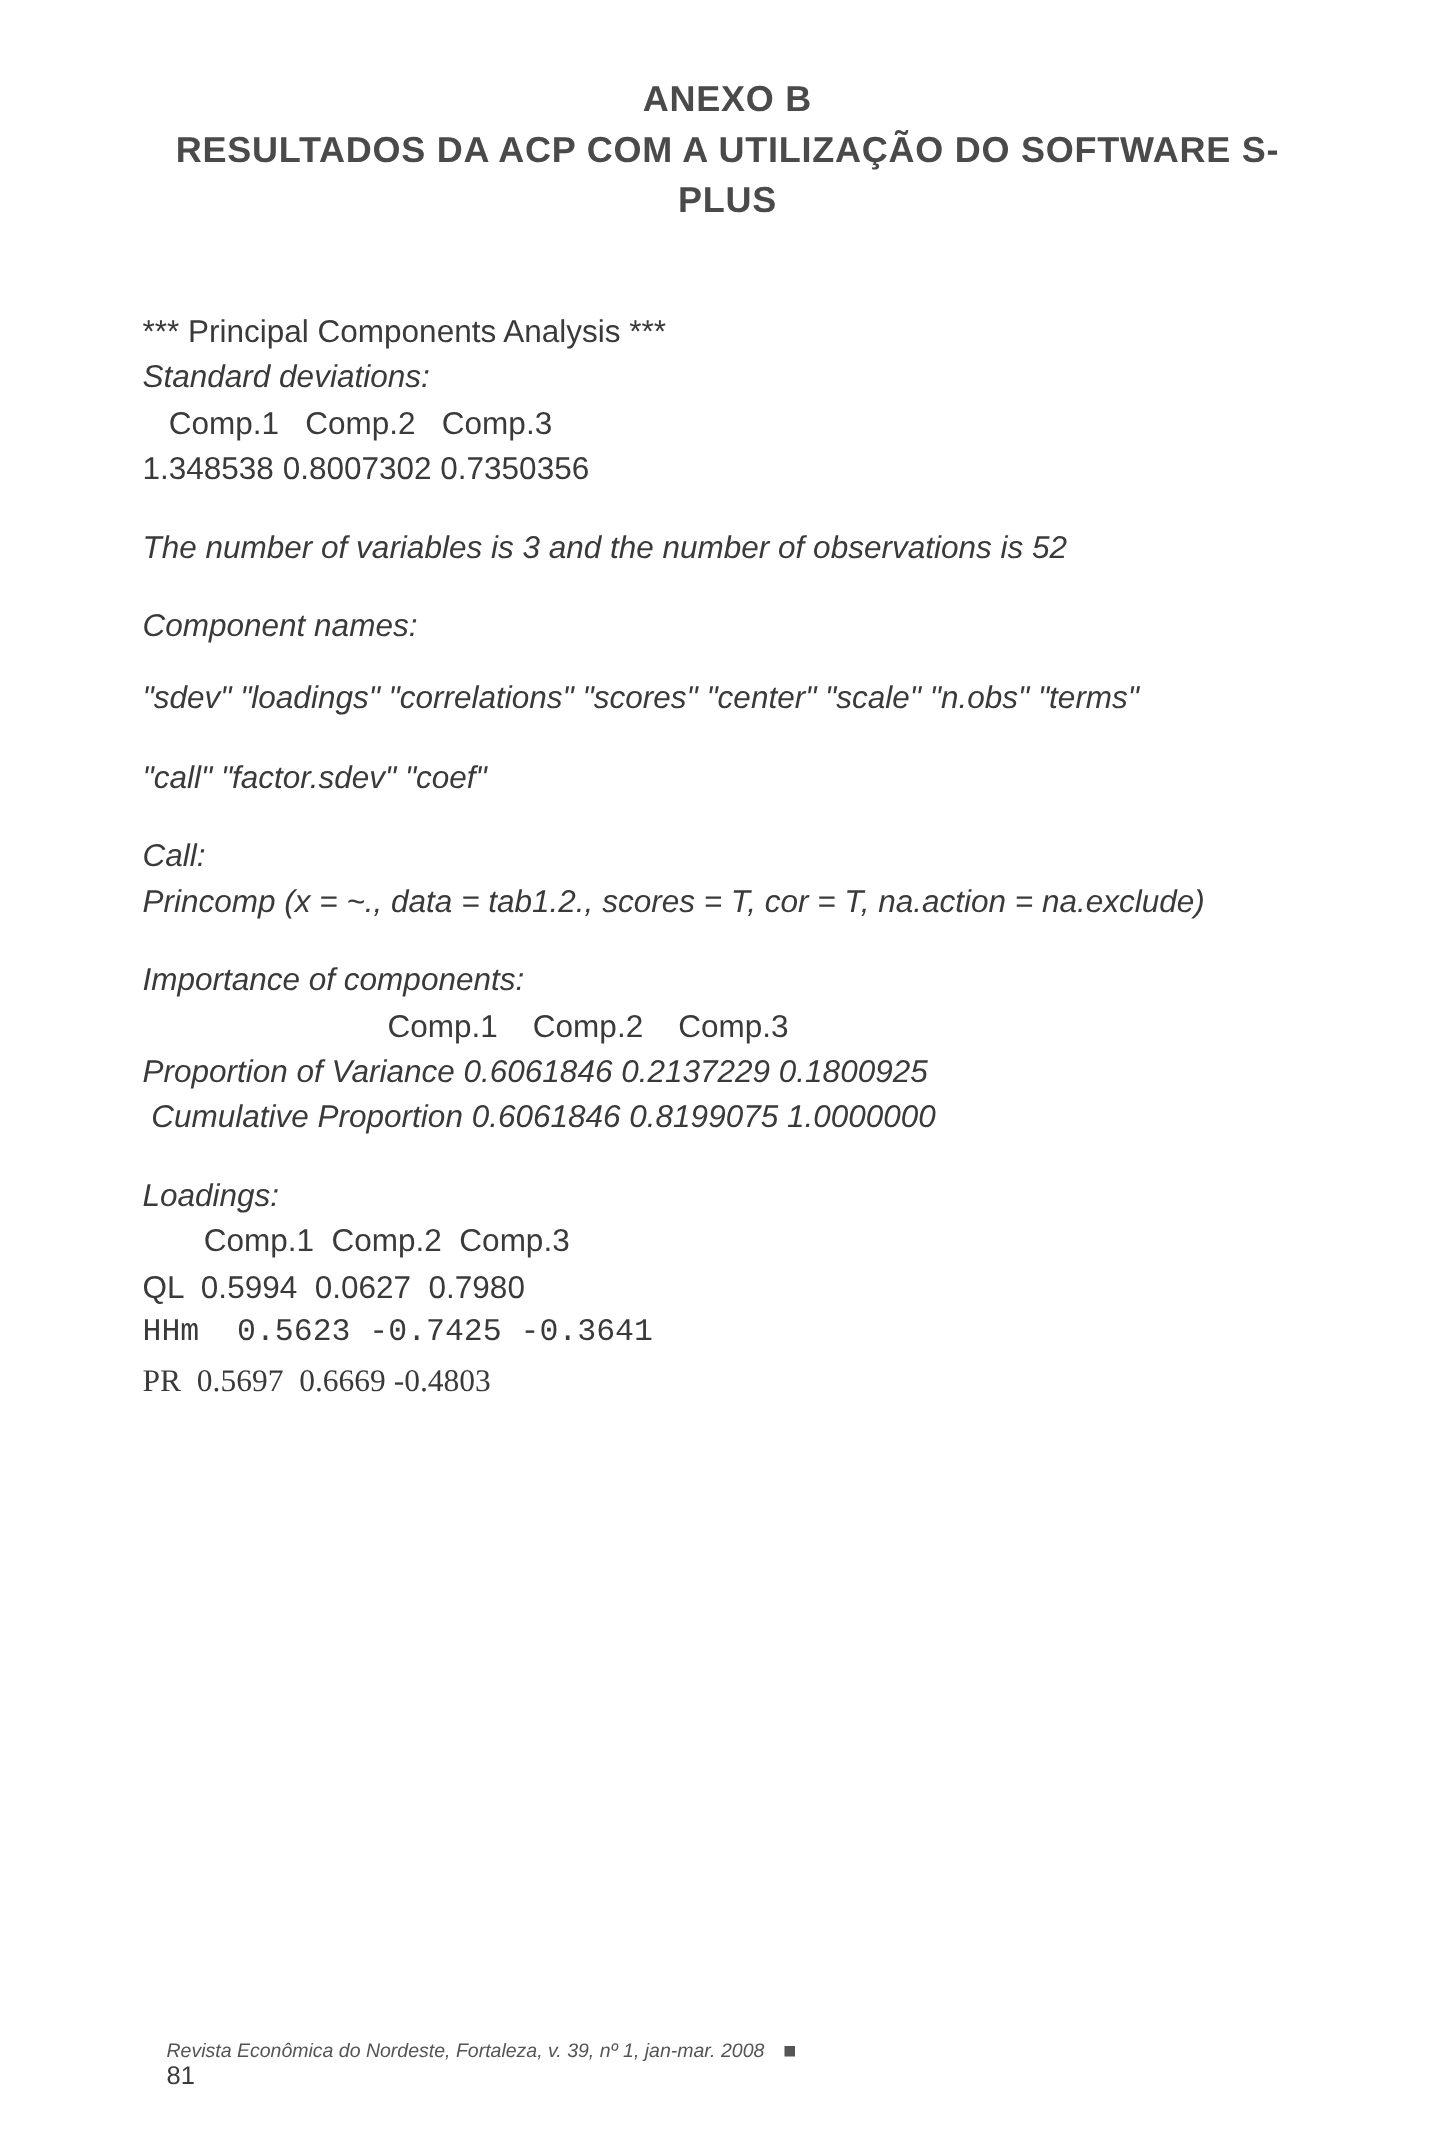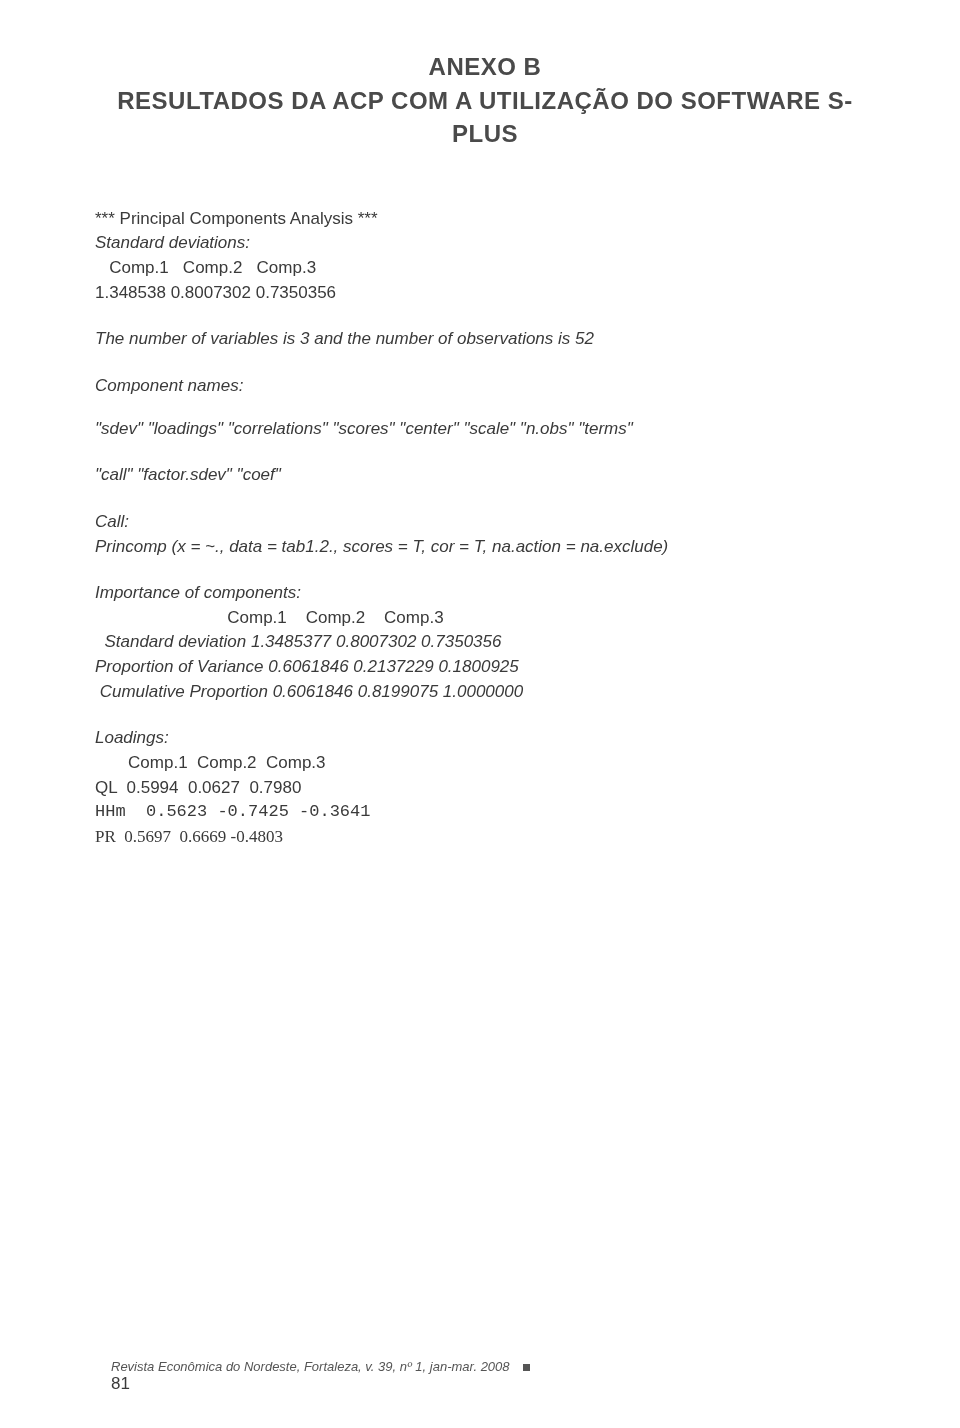--- a/index.html
+++ b/index.html
@@ -23,21 +23,21 @@
     .title-line {
       font-size: 24px;
       font-weight: bold;
       color: #4a4a4a;
       letter-spacing: 0.5px;
       line-height: 1.4;
       font-family: Arial, "Arial Narrow", sans-serif;
       font-stretch: condensed;
     }
     .content {
-      font-size: 17px;
+      font-size: 21px;
       line-height: 1.45;
       color: #3a3a3a;
     }
     .para {
       margin-bottom: 22px;
     }
     .italic {
       font-style: italic;
     }
     .footer {
@@ -97,21 +97,20 @@
   <div class="para italic">"call" "factor.sdev" "coef"</div>
 
   <div class="para">
     <div class="italic">Call:</div>
     <div class="italic">Princomp (x =  ~., data = tab1.2., scores = T, cor = T, na.action = na.exclude)</div>
   </div>
 
   <div class="para">
     <div class="italic">Importance of components:</div>
     <div style="white-space: pre;">                            Comp.1    Comp.2    Comp.3</div>
-    <div class="italic" style="white-space: pre;">  Standard deviation 1.3485377 0.8007302 0.7350356</div>
     <div class="italic" style="white-space: pre;">Proportion of Variance 0.6061846 0.2137229 0.1800925</div>
     <div class="italic" style="white-space: pre;"> Cumulative Proportion 0.6061846 0.8199075 1.0000000</div>
   </div>
 
   <div class="para">
     <div class="italic">Loadings:</div>
     <div style="white-space: pre;">       Comp.1  Comp.2  Comp.3</div>
     <div style="white-space: pre;">QL  0.5994  0.0627  0.7980</div>
     <div style="white-space: pre; font-family: Liberation Mono, monospace;">HHm  0.5623 -0.7425 -0.3641</div>
     <div style="white-space: pre; font-family: Liberation Serif, serif;">PR  0.5697  0.6669 -0.4803</div>

